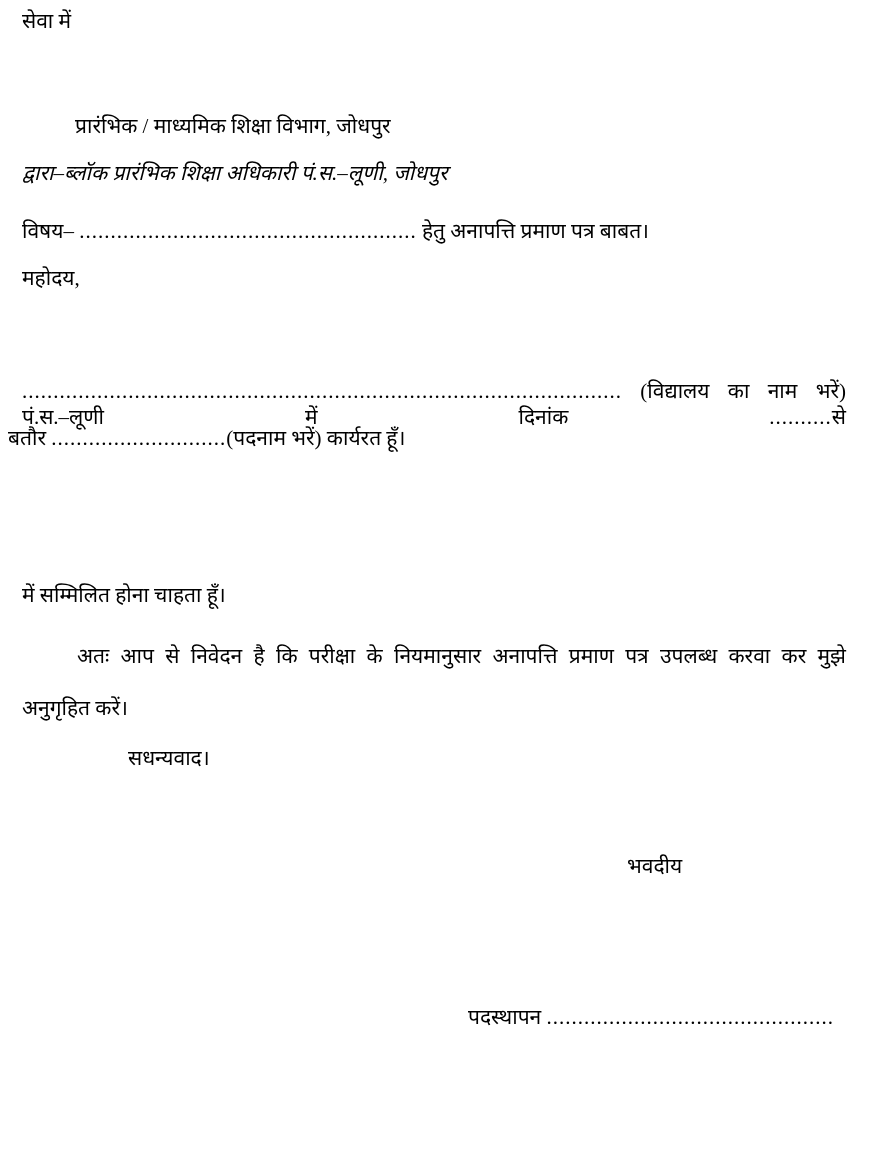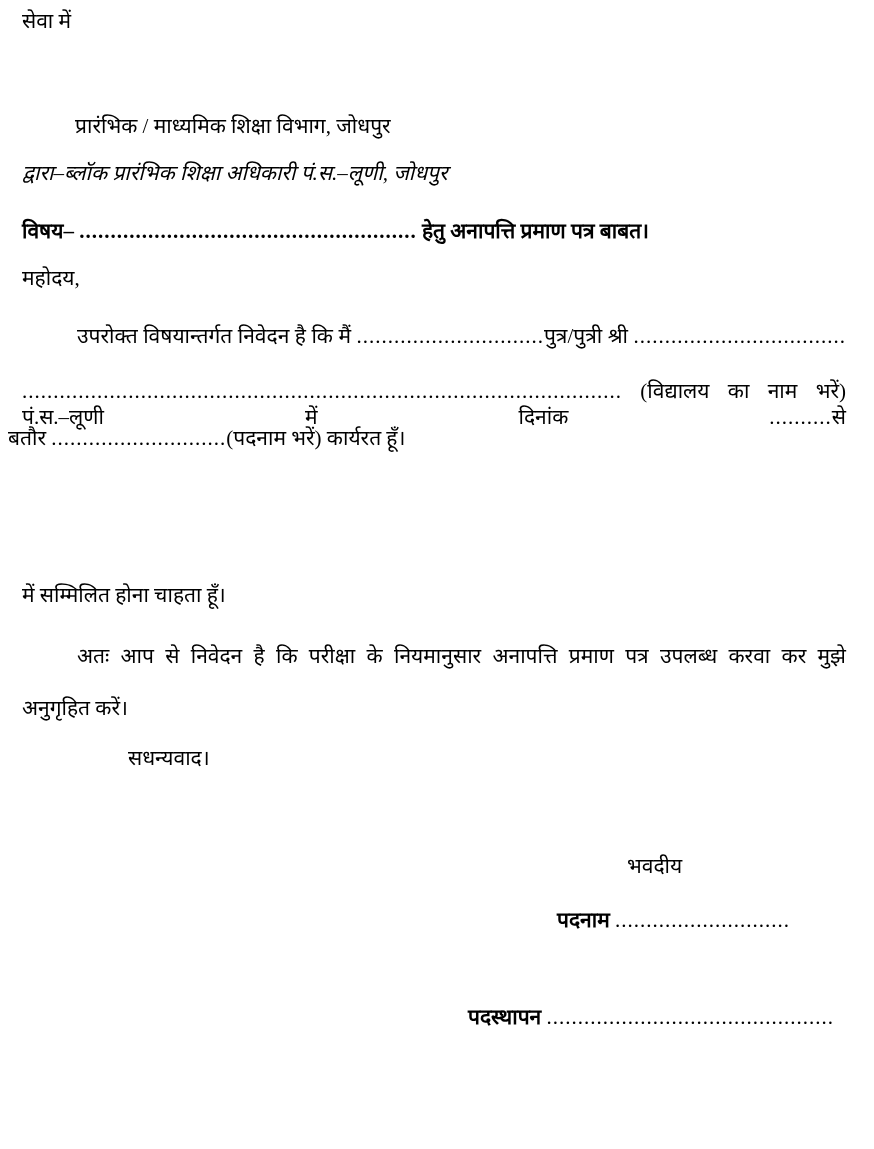--- a/index.html
+++ b/index.html
@@ -22,21 +22,21 @@
     position: absolute;
     white-space: nowrap;
   }
   .jline {
     position: absolute;
     left: 22px;
     right: 28px;
     text-align: justify;
     text-align-last: justify;
   }
-  .bold   { font-weight: bold; }
+  .bold   { font-weight: normal; }
   .italic { font-style: italic; text-align: center; }
   .dots   { letter-spacing: 1px; }
 </style>
 </head>
 <body>
 
 <div class="page">
 
   <div class="line" style="left:22px; top:8px">सेवा में</div>
 
@@ -46,25 +46,20 @@
   <div class="line italic" style="left:22px; top:160px">द्वारा–ब्लॉक प्रारंभिक शिक्षा अधिकारी पं.स.–लूणी, जोधपुर</div>
 
   <div class="line bold" style="left:22px; top:218px">
     <span>विषय–</span>
     <span class="dots">......................................................</span>
     <span>हेतु अनापत्ति प्रमाण पत्र बाबत।</span>
   </div>
 
   <div class="line" style="left:22px; top:265px">महोदय,</div>
 
-  <div class="jline" style="top:323px; text-indent:55px">
-    <span>उपरोक्त विषयान्तर्गत निवेदन है कि मैं</span>
-    <span class="dots">..............................</span><span>पुत्र/पुत्री श्री</span>
-    <span class="dots">..................................</span>
-  </div>
 
   <div class="jline" style="top:378px">
     <span class="dots">................................................................................................</span>
     <span>(विद्यालय का नाम भरें) पं.स.–लूणी में दिनांक</span>
     <span class="dots">..........</span><span>से</span>
   </div>
 
   <div class="line" style="left:8px; top:425px">
     <span>बतौर</span>
     <span class="dots">............................</span><span>(पदनाम भरें) कार्यरत हूँ।</span>
@@ -75,23 +70,19 @@
   <div class="line" style="left:22px; top:582px">में सम्मिलित होना चाहता हूँ।</div>
 
   <div class="jline" style="top:643px; text-indent:55px">अतः आप से निवेदन है कि परीक्षा के नियमानुसार अनापत्ति प्रमाण पत्र उपलब्ध करवा कर मुझे</div>
 
   <div class="line" style="left:22px; top:695px">अनुगृहित करें।</div>
 
   <div class="line" style="left:128px; top:745px">सधन्यवाद।</div>
 
   <div class="line" style="left:627px; top:853px">भवदीय</div>
 
-  <div class="line" style="left:557px; top:907px">
-    <span class="bold">पदनाम</span>
-    <span class="dots">............................</span>
-  </div>
 
   <div class="line" style="left:468px; top:1004px">
     <span class="bold">पदस्थापन</span>
     <span class="dots">..............................................</span>
   </div>
 
 </div>
 
 </body></html>

